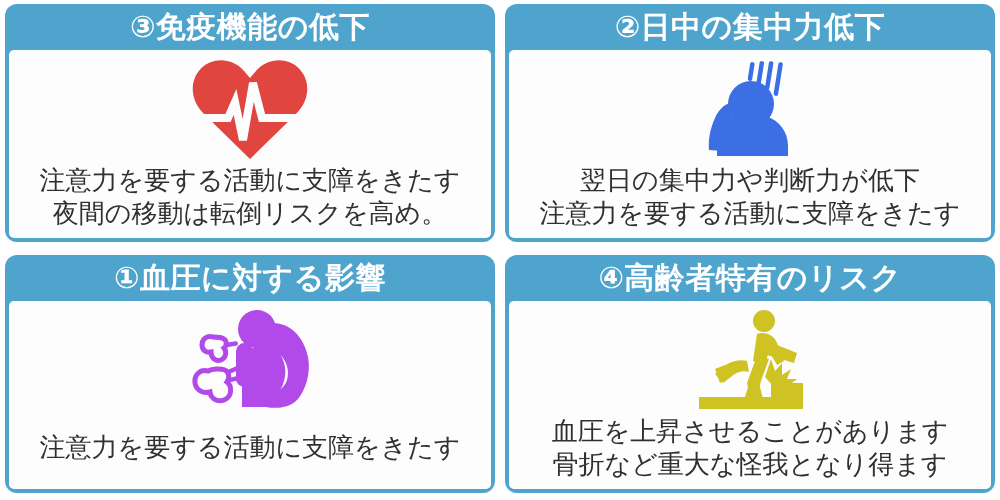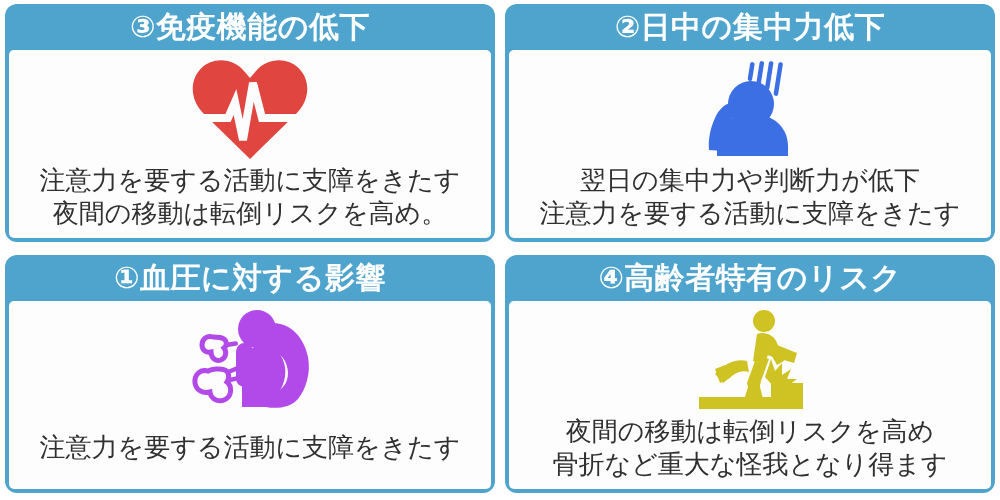--- a/index.html
+++ b/index.html
@@ -169,19 +169,19 @@
             <path d="M70 54 L78 58 L74 76 L78 92 L67 96 L62 76 Z"></path>
             <path d="M62 54 C54 52 45 54 38 60 L30 67 L38 76 L47 69 C52 65 58 63 64 65 Z"></path>
             <path d="M30 62 L40 58 L46 70 L35 76 Z"></path>
             <rect x="14" y="90" width="104" height="12"></rect>
             <rect x="86" y="76" width="32" height="16"></rect>
             <path d="M86 52 L90 64 L97 56 L97 68 L106 62 L102 72 L112 72 L103 79 L88 79 L80 70 Z"></path>
           </g>
         </svg>
       </div>
       <div class="card-text">
-        <div class="line">夜間の移動は転倒リスクを高め</div>
+        <div class="line">血圧を上昇させることがあります</div>
         <div class="line">骨折など重大な怪我となり得ます</div>
       </div>
     </div>
   </div>
 
 </div>
 
 </body></html>

